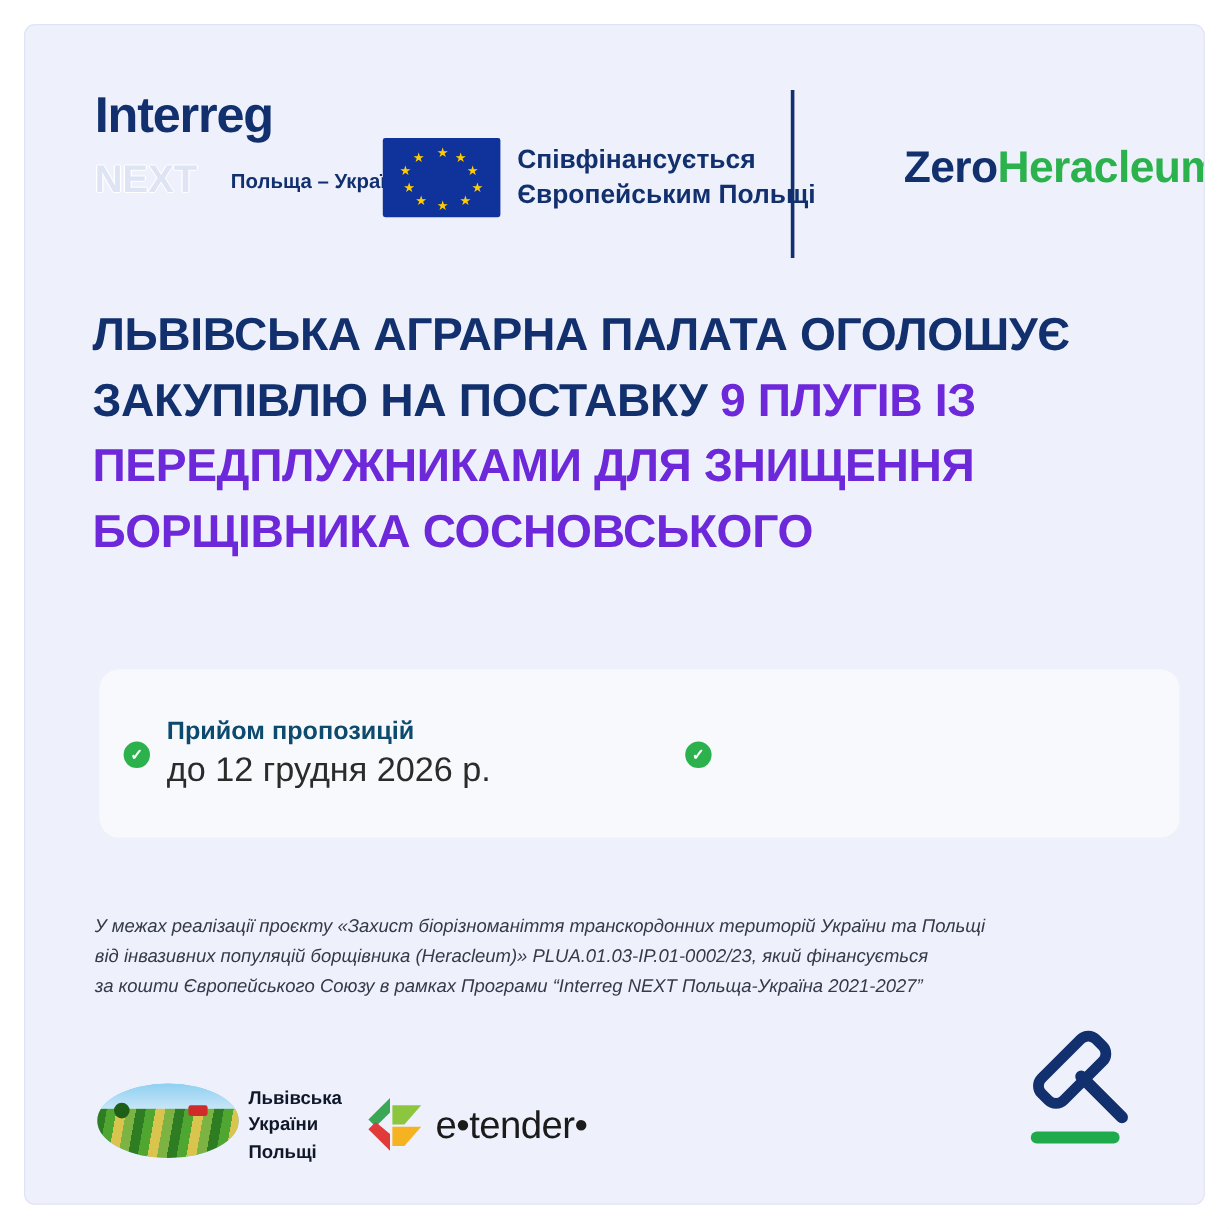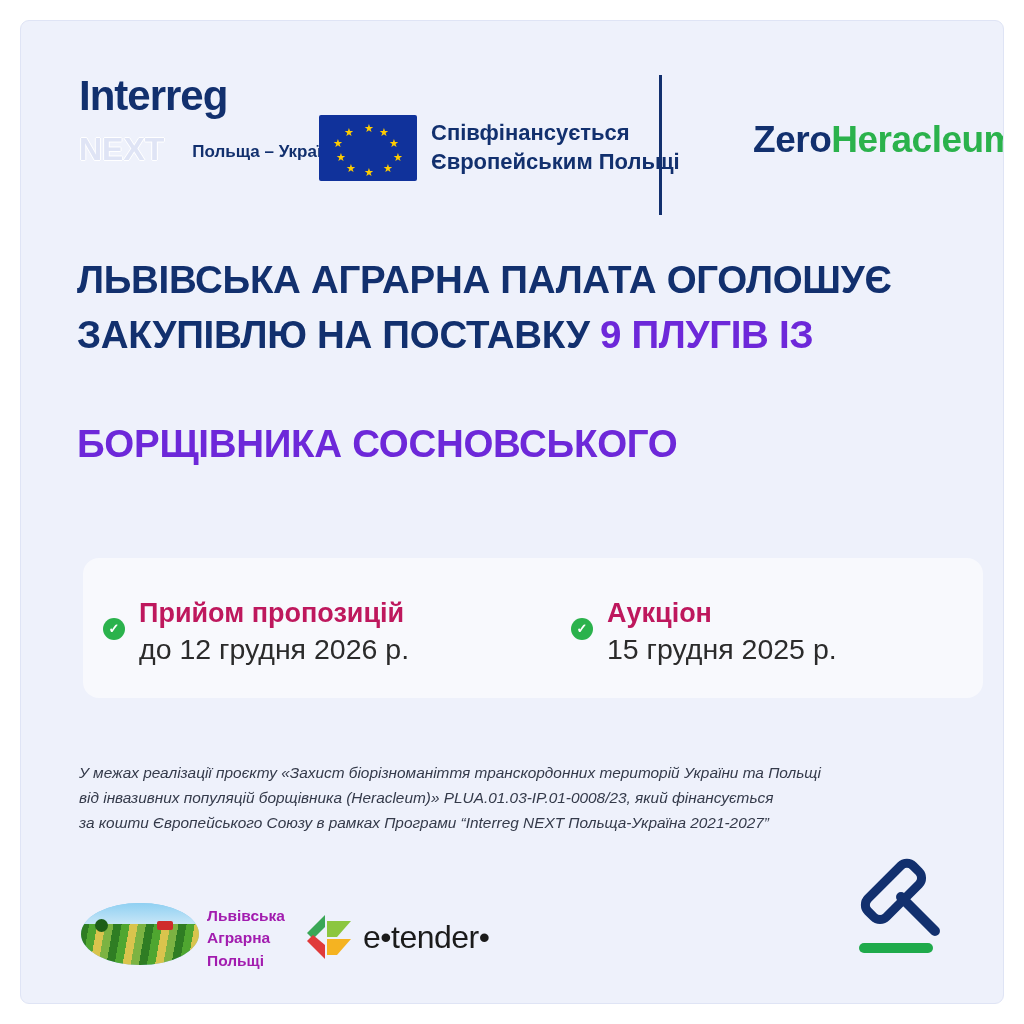--- a/index.html
+++ b/index.html
@@ -136,23 +136,23 @@
     background: #2bb24c;
     color: #ffffff;
     font-size: 13px;
     line-height: 22px;
     text-align: center;
     margin-top: 20px;
     flex: 0 0 auto;
     font-weight: bold;
   }
   .date-title {
-    font-size: 27px;
-    font-weight: bold;
-    color: #be185d;
+    font-size: 21px;
+    font-weight: bold;
+    color: #0c4a6e;
     line-height: 1.18;
     margin: 0;
     white-space: nowrap;
   }
   .date-value {
     font-size: 28.5px;
     color: #2b2b2b;
     line-height: 1.25;
     margin: 2px 0 0 0;
     white-space: nowrap;
@@ -196,21 +196,21 @@
     position: absolute; right: 26px; top: 18px;
     width: 16px; height: 9px;
     background: #cf2b2b;
     border-radius: 2px;
   }
   .lap-name {
     position: absolute;
     left: 186px; top: 884px;
     font-size: 15.5px;
     font-weight: bold;
-    color: #a21caf;
+    color: #0f172a;
     line-height: 1.45;
   }
 
   .etender {
     position: absolute;
     left: 282px; top: 890px;
     display: flex;
     align-items: center;
     gap: 8px;
   }
@@ -269,59 +269,55 @@
     <div class="divider" data-interactable="false"></div>
 
     <div class="zero-logo" data-interactable="false">
       <span class="dark" data-interactable="false">Zero</span><span data-interactable="false">Heracleum</span>
     </div>
   </div>
 
   <div class="headline" data-interactable="false">
     <span data-interactable="false">ЛЬВІВСЬКА АГРАРНА ПАЛАТА ОГОЛОШУЄ</span><br>
     <span data-interactable="false">ЗАКУПІВЛЮ НА ПОСТАВКУ </span><span class="green" data-interactable="false">9 ПЛУГІВ ІЗ</span><br>
-    <br>
+    <span class="green" data-interactable="false">ПЕРЕДПЛУЖНИКАМИ ДЛЯ ЗНИЩЕННЯ</span><br>
     <span class="green" data-interactable="false">БОРЩІВНИКА СОСНОВСЬКОГО</span>
   </div>
 
   <div class="card" data-interactable="false">
 
     <div class="card-col left" data-interactable="false">
       <div class="tick" data-interactable="false">✓</div>
       <div>
         <div class="date-title" data-interactable="false">Прийом пропозицій</div>
         <div class="date-value" data-interactable="false">до 12 грудня 2026 р.</div>
       </div>
     </div>
 
     <div class="card-col right" data-interactable="false">
       <div class="tick" data-interactable="false">✓</div>
-      <div>
-        <div class="date-title" data-interactable="false">Аукціон</div>
-        <div class="date-value" data-interactable="false">15 грудня 2025 р.</div>
-      </div>
     </div>
   </div>
 
   <div class="disclaimer" data-interactable="false">
     <div data-interactable="false">У межах реалізації проєкту «Захист біорізноманіття транскордонних територій України та Польщі</div>
-    <div data-interactable="false">від інвазивних популяцій борщівника (Heracleum)» PLUA.01.03-IP.01-0008/23, який фінансується</div>
+    <div data-interactable="false">від інвазивних популяцій борщівника (Heracleum)» PLUA.01.03-IP.01-0002/23, який фінансується</div>
     <div data-interactable="false">за кошти Європейського Союзу в рамках Програми “Interreg NEXT Польща-Україна 2021-2027”</div>
   </div>
 
   <div class="lap-logo" data-interactable="false">
     <div class="lap-sky" data-interactable="false"></div>
     <div class="lap-field" data-interactable="false"></div>
     <div class="lap-tree" data-interactable="false"></div>
     <div class="lap-tractor" data-interactable="false"></div>
   </div>
 
   <div class="lap-name" data-interactable="false">
     <div data-interactable="false">Львівська</div>
-    <div data-interactable="false">Аграрна</div>
+    <div data-interactable="false">України</div>
     <div data-interactable="false">Польщі</div>
   </div>
 
   <div class="etender" data-interactable="true">
     <div class="etender-mark" data-interactable="false">
       <svg width="52" height="52" viewBox="0 0 52 52" aria-hidden="true">
         <polygon points="4,22 22,4 22,16 10,28" fill="#3aa757"></polygon>
         <polygon points="4,30 22,48 22,34 10,24" fill="#e03a3a"></polygon>
         <polygon points="24,10 48,10 34,26 24,26" fill="#8cc63f"></polygon>
         <polygon points="24,28 48,28 34,44 24,44" fill="#f5b321"></polygon>

